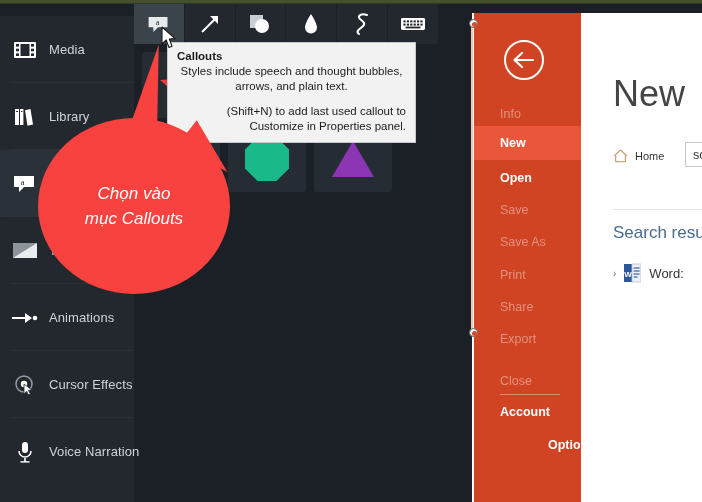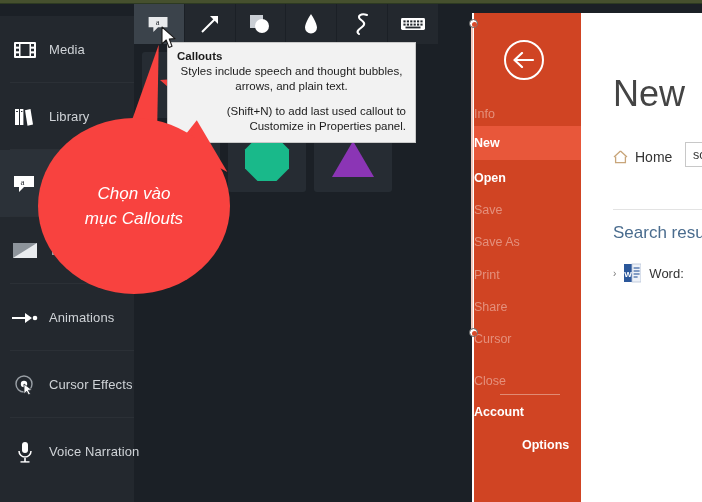--- a/index.html
+++ b/index.html
@@ -62,30 +62,30 @@
 
   
   .ppt { position:absolute; left:472px; top:13px; width:238px; height:489px;
          background:#ffffff; z-index:25; overflow:hidden;
          border-left:2px solid #ffffff; }
   .ppt-red { position:absolute; left:0; top:0; width:107px; height:489px; background:#d04423; }
   .backbtn { position:absolute; left:30px; top:27px; width:40px; height:40px;
              border:2px solid #ffffff; border-radius:50%;
              display:flex; align-items:center; justify-content:center; }
   .mi { position:absolute; left:0; width:107px; height:34px; display:flex; align-items:center;
-        font-size:12.5px; }
+        padding-left:26px; font-size:12.5px; }
   .mi.dim { color:#e4907c; }
   .mi.on  { color:#ffffff; font-weight:bold; }
   .mi.sel { background:#e8573a; }
   .mi-rule { position:absolute; left:26px; width:60px; height:1px; background:#e08b74; }
 
   .ppt-main { position:absolute; left:107px; top:0; right:0; bottom:0; background:#fff; }
   .ppt-h1 { position:absolute; left:32px; top:60px; font-size:36px; color:#444; font-weight:400; }
   .home-row { position:absolute; left:32px; top:136px; display:flex; align-items:center; gap:7px; }
-  .home-lbl { font-size:14px; color:#333; }
+  .home-lbl { font-size:11px; color:#333; }
   .srch { position:absolute; left:104px; top:129px; width:140px; height:25px;
           border:1px solid #c8c8c8; background:#fff; display:flex; align-items:center;
           padding-left:7px; font-size:12.5px; color:#333; }
   .hr { position:absolute; left:32px; top:196px; right:0; height:1px; background:#e3e3e3; }
   .sres { position:absolute; left:32px; top:210px; font-size:17px; color:#4a6c8e; }
   .wrow { position:absolute; left:32px; top:250px; display:flex; align-items:center; gap:8px; }
   .chev { font-size:10px; color:#777; }
   .wico { width:17px; height:20px; position:relative; }
   .wtxt { font-size:13px; color:#333; }
 
@@ -344,21 +344,21 @@
       <div class="mi dim" style="top:212px;">
           <span>Save As</span>
         </div>
       <div class="mi dim" style="top:245px;">
           <span>Print</span>
         </div>
       <div class="mi dim" style="top:277px;">
           <span>Share</span>
         </div>
       <div class="mi dim" style="top:309px;">
-          <span>Cursor</span>
+          <span>Export</span>
         </div>
       <div class="mi dim" style="top:351px;">
           <span>Close</span>
         </div>
       <div class="mi-rule" style="top:381px;"></div>
       <div class="mi on" style="top:382px;">
           <span>Account</span>
         </div>
       <div class="mi on" style="top:415px;margin-left:48px;">
           <span>Options</span>

